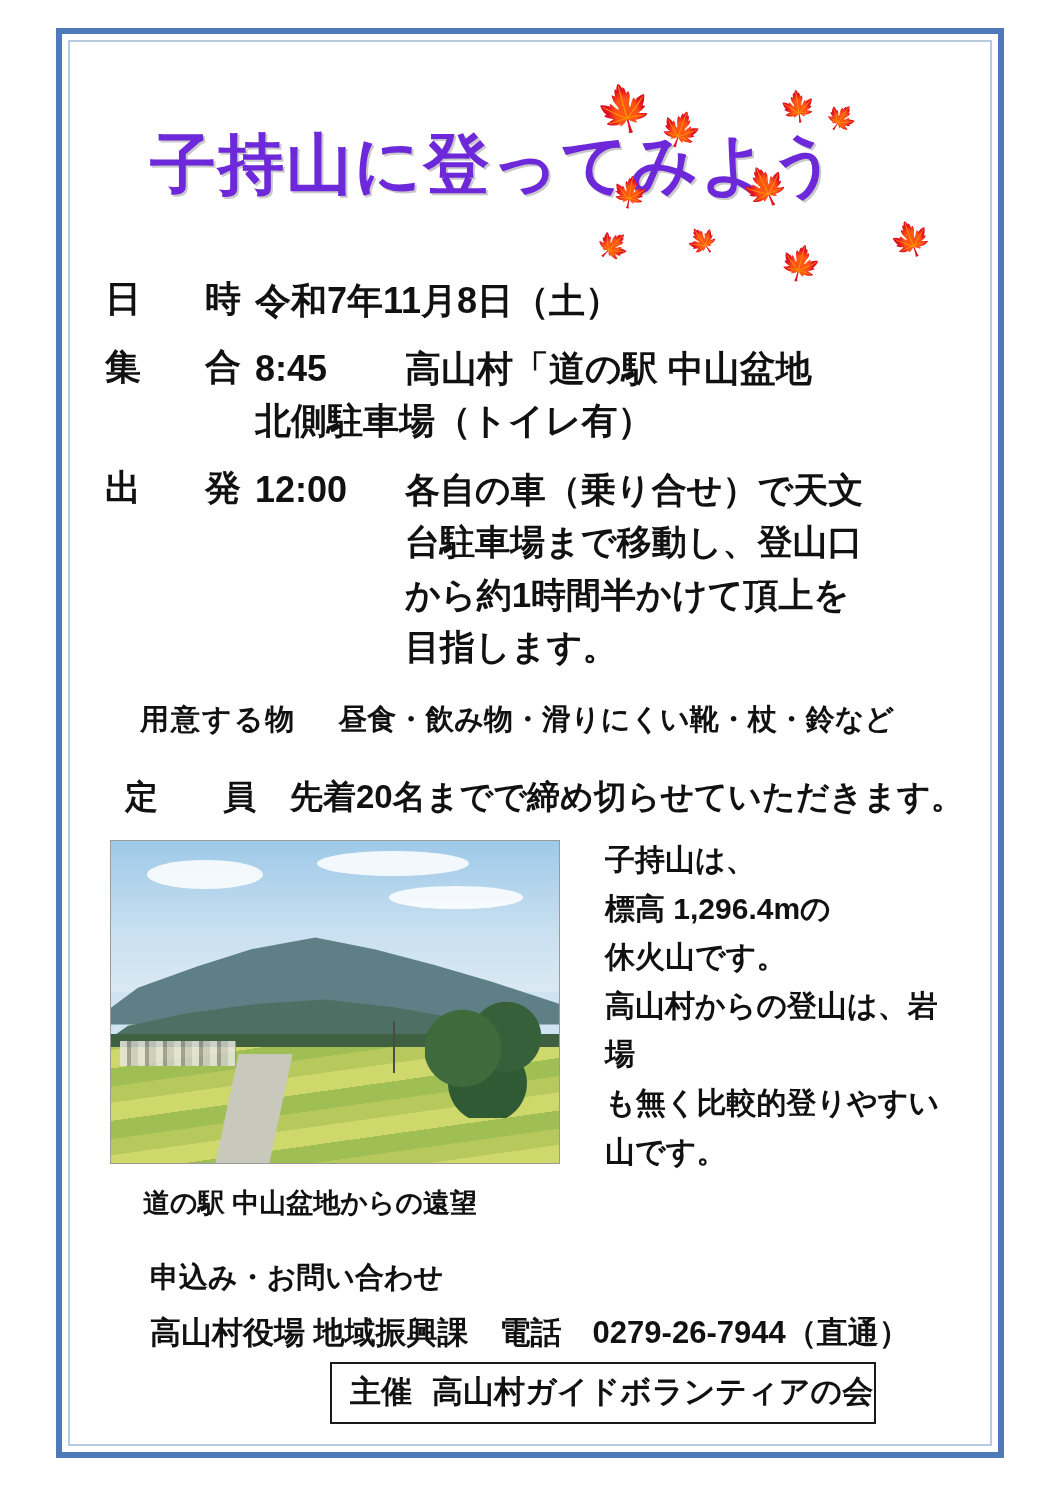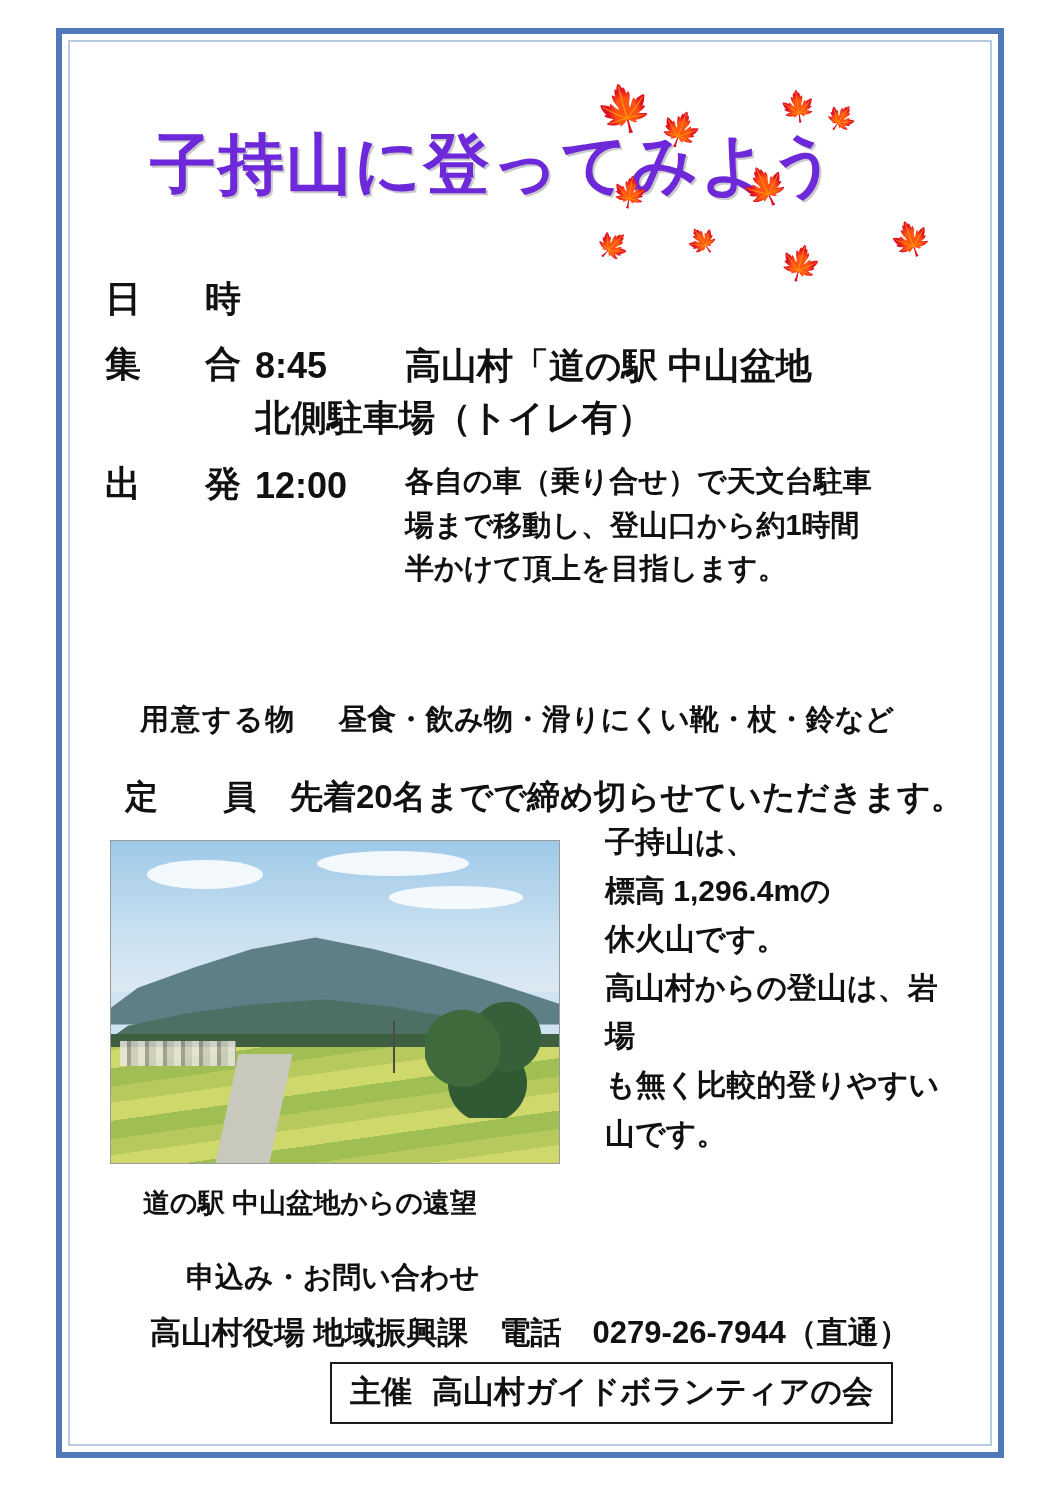--- a/index.html
+++ b/index.html
@@ -89,21 +89,21 @@
     display: block;
   }
   .time {
     display: inline-block;
     min-width: 150px;
   }
   .dep-body {
     display: inline-block;
     vertical-align: top;
     width: 470px;
-    font-size: 29px;
+    font-size: 35px;
     line-height: 1.5;
   }
 
   .row-prep {
     position: absolute;
     left: 140px;
     top: 700px;
     font-size: 29px;
     font-weight: bold;
     white-space: nowrap;
@@ -203,50 +203,49 @@
     left: 143px;
     top: 1185px;
     font-size: 27px;
     font-weight: bold;
   }
 
   
   .desc {
     position: absolute;
     left: 605px;
-    top: 818px;
+    top: 836px;
     width: 360px;
     font-size: 30px;
     font-weight: bold;
     line-height: 1.62;
   }
 
   
   .contact1 {
     position: absolute;
     left: 150px;
     top: 1258px;
     font-size: 29px;
     font-weight: bold;
-    margin-left: 36px;
   }
   .contact2 {
     position: absolute;
     left: 150px;
     top: 1312px;
     font-size: 31px;
     font-weight: bold;
     white-space: nowrap;
   }
   .organizer-box {
     position: absolute;
     left: 330px;
     top: 1362px;
     border: 2px solid #1a1a1a;
-    padding: 7px 18px 9px 18px;
+    padding: 7px 1px 9px 18px;
     font-size: 31px;
     font-weight: bold;
     white-space: nowrap;
   }
   .organizer-box .og-lbl { margin-right: 20px; }
 </style>
 </head>
 <body>
 
 <div class="poster">
@@ -266,20 +265,21 @@
       <span class="leaf" style="left: 596px; top: 232px; font-size: 28px; transform: rotate(45deg);">🍁</span>
       <span class="leaf" style="left: 686px; top: 228px; font-size: 26px; transform: rotate(-35deg);">🍁</span>
       <span class="leaf" style="left: 780px; top: 246px; font-size: 34px; transform: rotate(15deg);">🍁</span>
       <span class="leaf" style="left: 890px; top: 222px; font-size: 34px; transform: rotate(-20deg);">🍁</span>
     </div>
 
   <div class="info">
 
     <div class="row">
       <div class="label">日　時</div>
+      <div class="value">令和7年11月8日（土）</div>
     </div>
 
     <div class="row">
       <div class="label">集　合</div>
       <div class="value">
         <span class="time">8:45</span><span>高山村「道の駅 中山盆地</span>
         <span class="line2">北側駐車場（トイレ有）</span>
       </div>
     </div>
 

